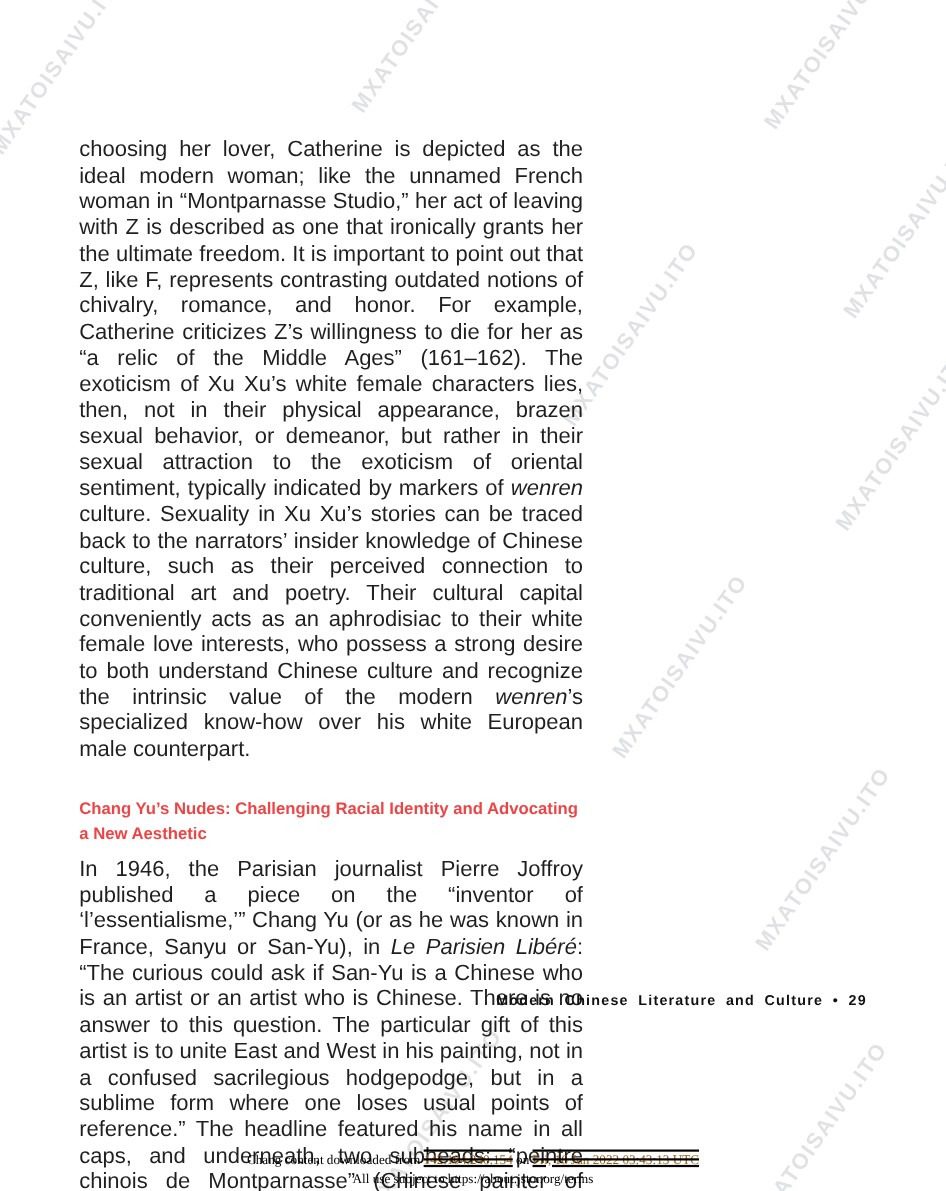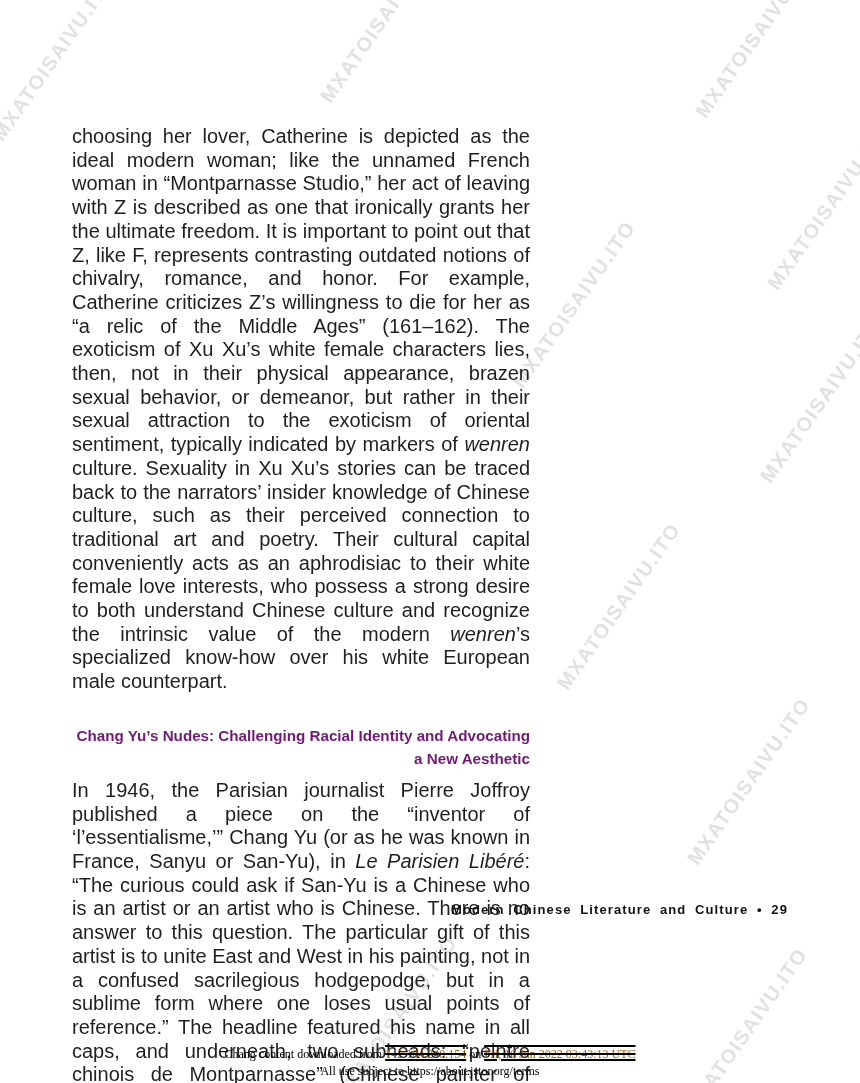--- a/index.html
+++ b/index.html
@@ -24,22 +24,22 @@
     line-height: 23.7px;
     text-align: justify;
     color: #1f1f1f;
   }
   .body-para em { font-style: italic; }
   .section-heading {
     margin: 30px 0 9px 0;
     font-size: 15.2px;
     line-height: 23px;
     font-weight: bold;
-    text-align: right;
-    color: #701a75;
+    text-align: left;
+    color: #ef4444;
   }
   .running-footer {
     position: absolute;
     top: 902px;
     right: 72px;
     font-size: 13px;
     font-weight: bold;
     letter-spacing: 1.1px;
     word-spacing: 4px;
     color: #111111;

